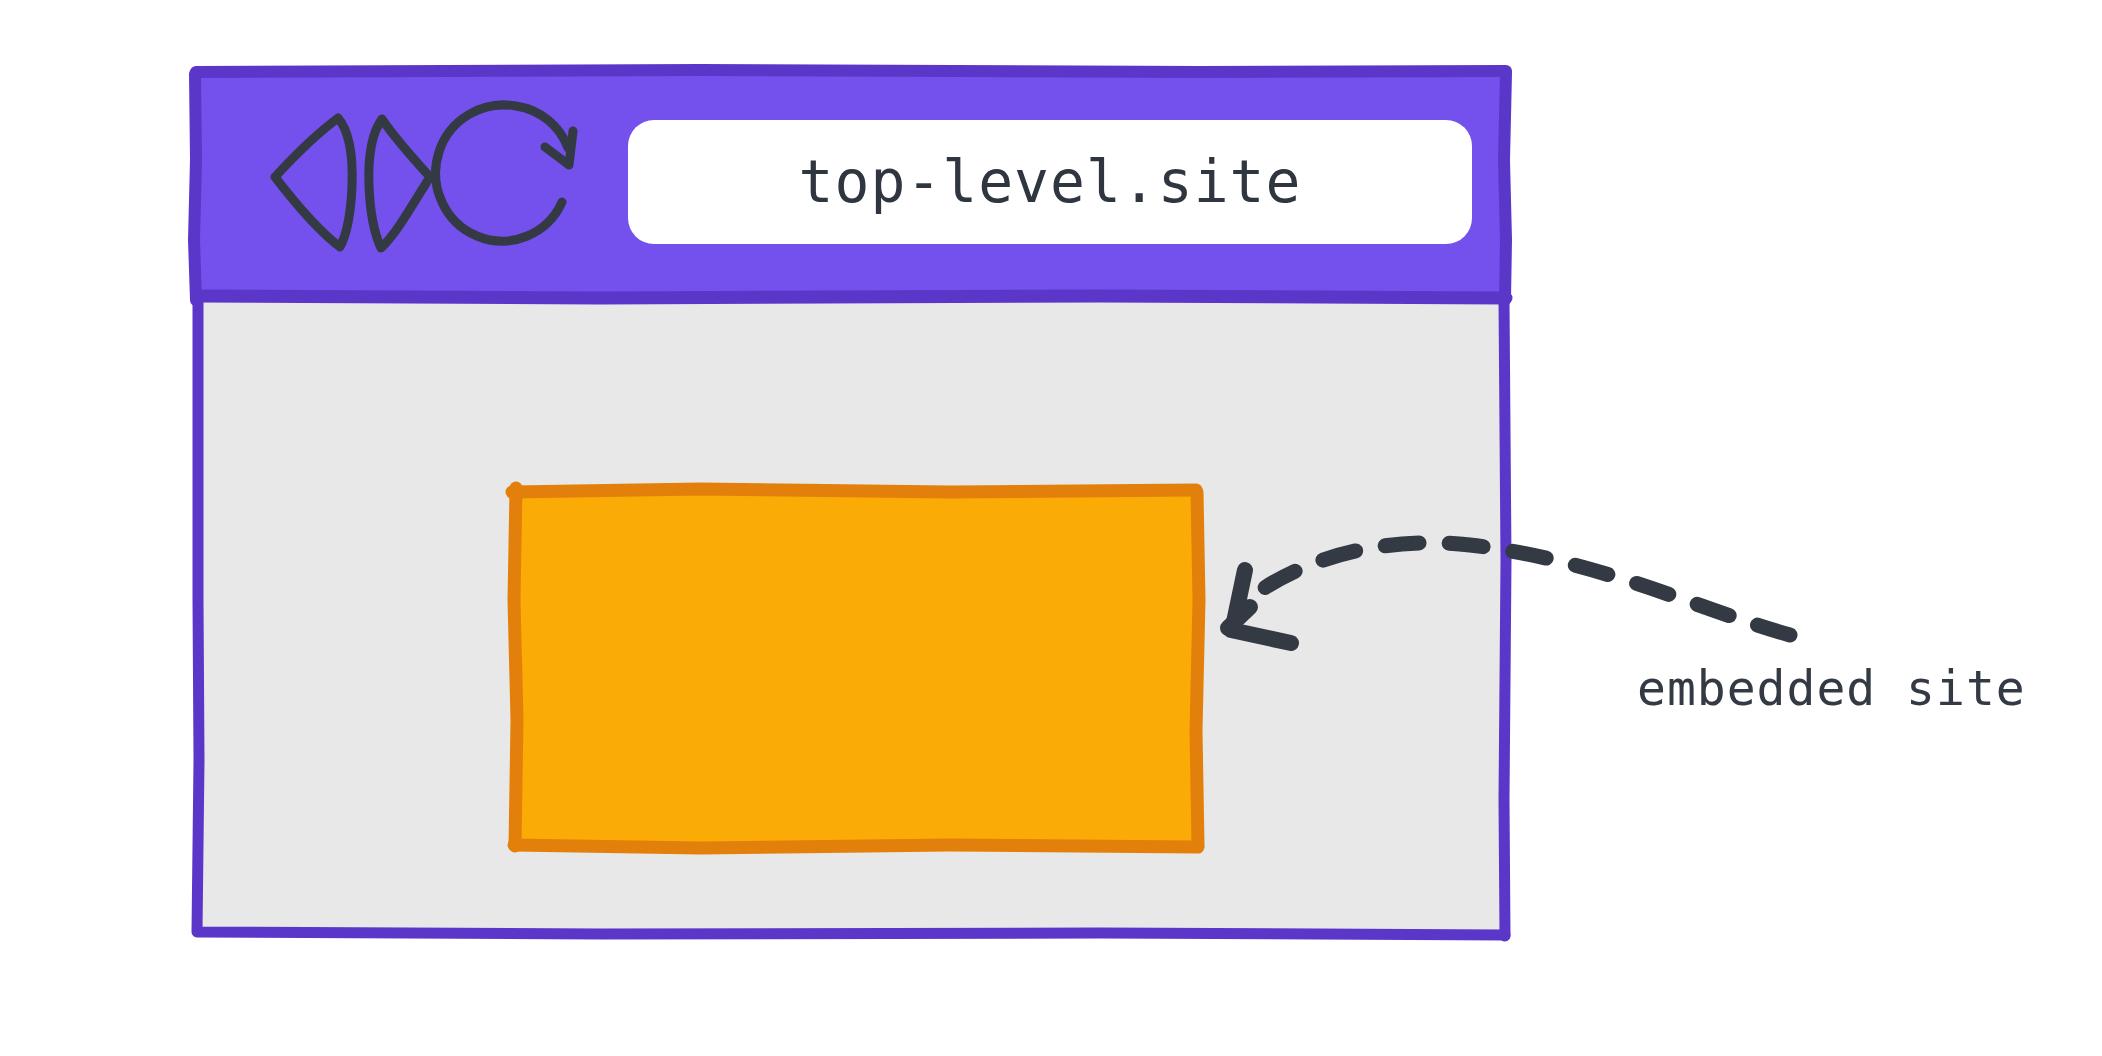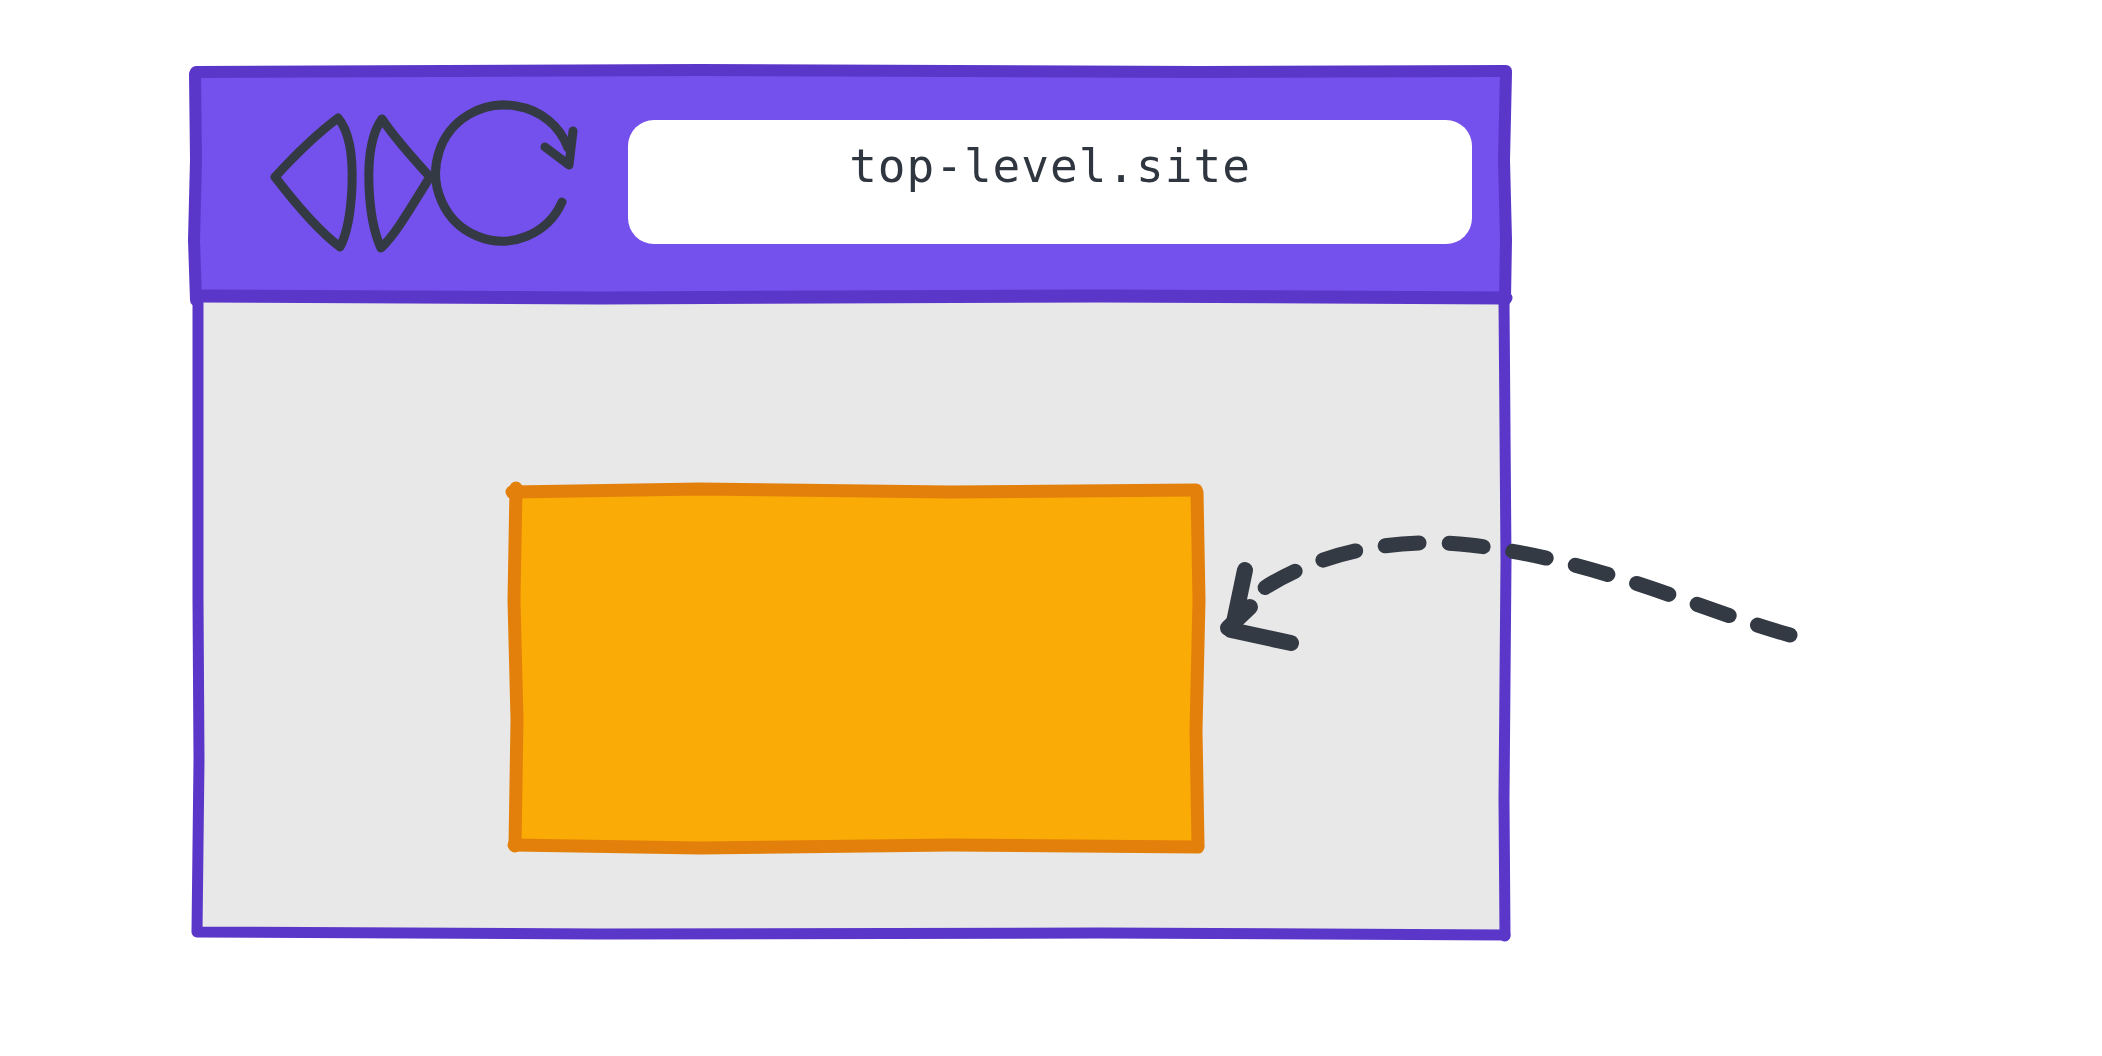--- a/index.html
+++ b/index.html
@@ -34,27 +34,27 @@
   .txt {
     position: absolute;
     white-space: pre;
     font-family: "DejaVu Sans Mono", "Liberation Mono", monospace;
     color: #343a44;
     letter-spacing: 0px;
   }
 
   #url-text {
     left: 628px;
-    top: 104px;
+    top: 120px;
     width: 844px;
     height: 124px;
     display: flex;
     align-items: center;
     justify-content: center;
-    font-size: 46px;
+    font-size: 58px;
     color: #2f3640;
     letter-spacing: 1px;
   }
 
   #iframe-text {
     left: 516px;
     top: 615px;
     width: 640px;
     height: 68px;
     display: flex;
@@ -143,14 +143,15 @@
       <path d="M 1233 627 L 1245 570" fill="none" stroke="#343a44" stroke-width="16" stroke-linecap="round"></path>
       <path d="M 1231 630 L 1291 643" fill="none" stroke="#343a44" stroke-width="16" stroke-linecap="round"></path>
       <path d="M 1228 628 L 1250 607" fill="none" stroke="#343a44" stroke-width="16" stroke-linecap="round"></path>
     </g>
 
   </svg>
 
   <div class="txt" id="url-text">top-level.site</div>
 
 
+  <div class="txt" id="embedded-label">embedded site</div>
 
 </div>
 
 </body></html>

